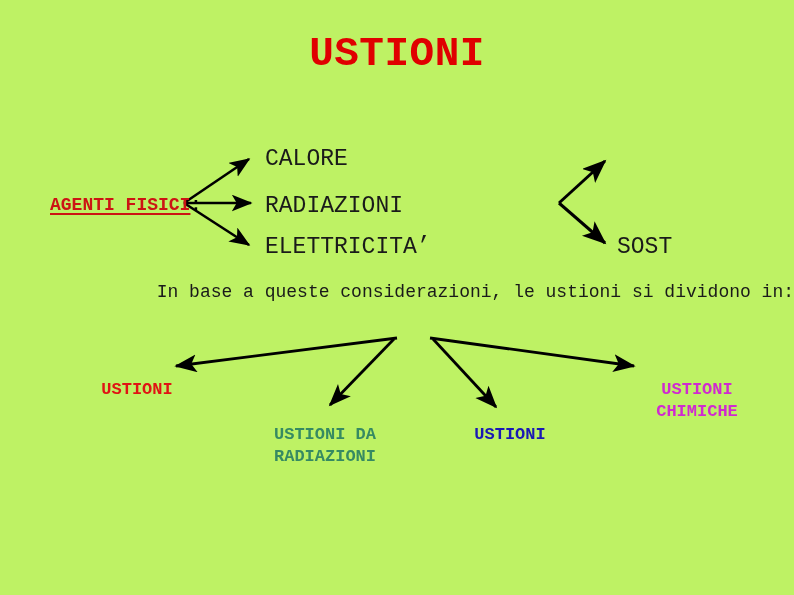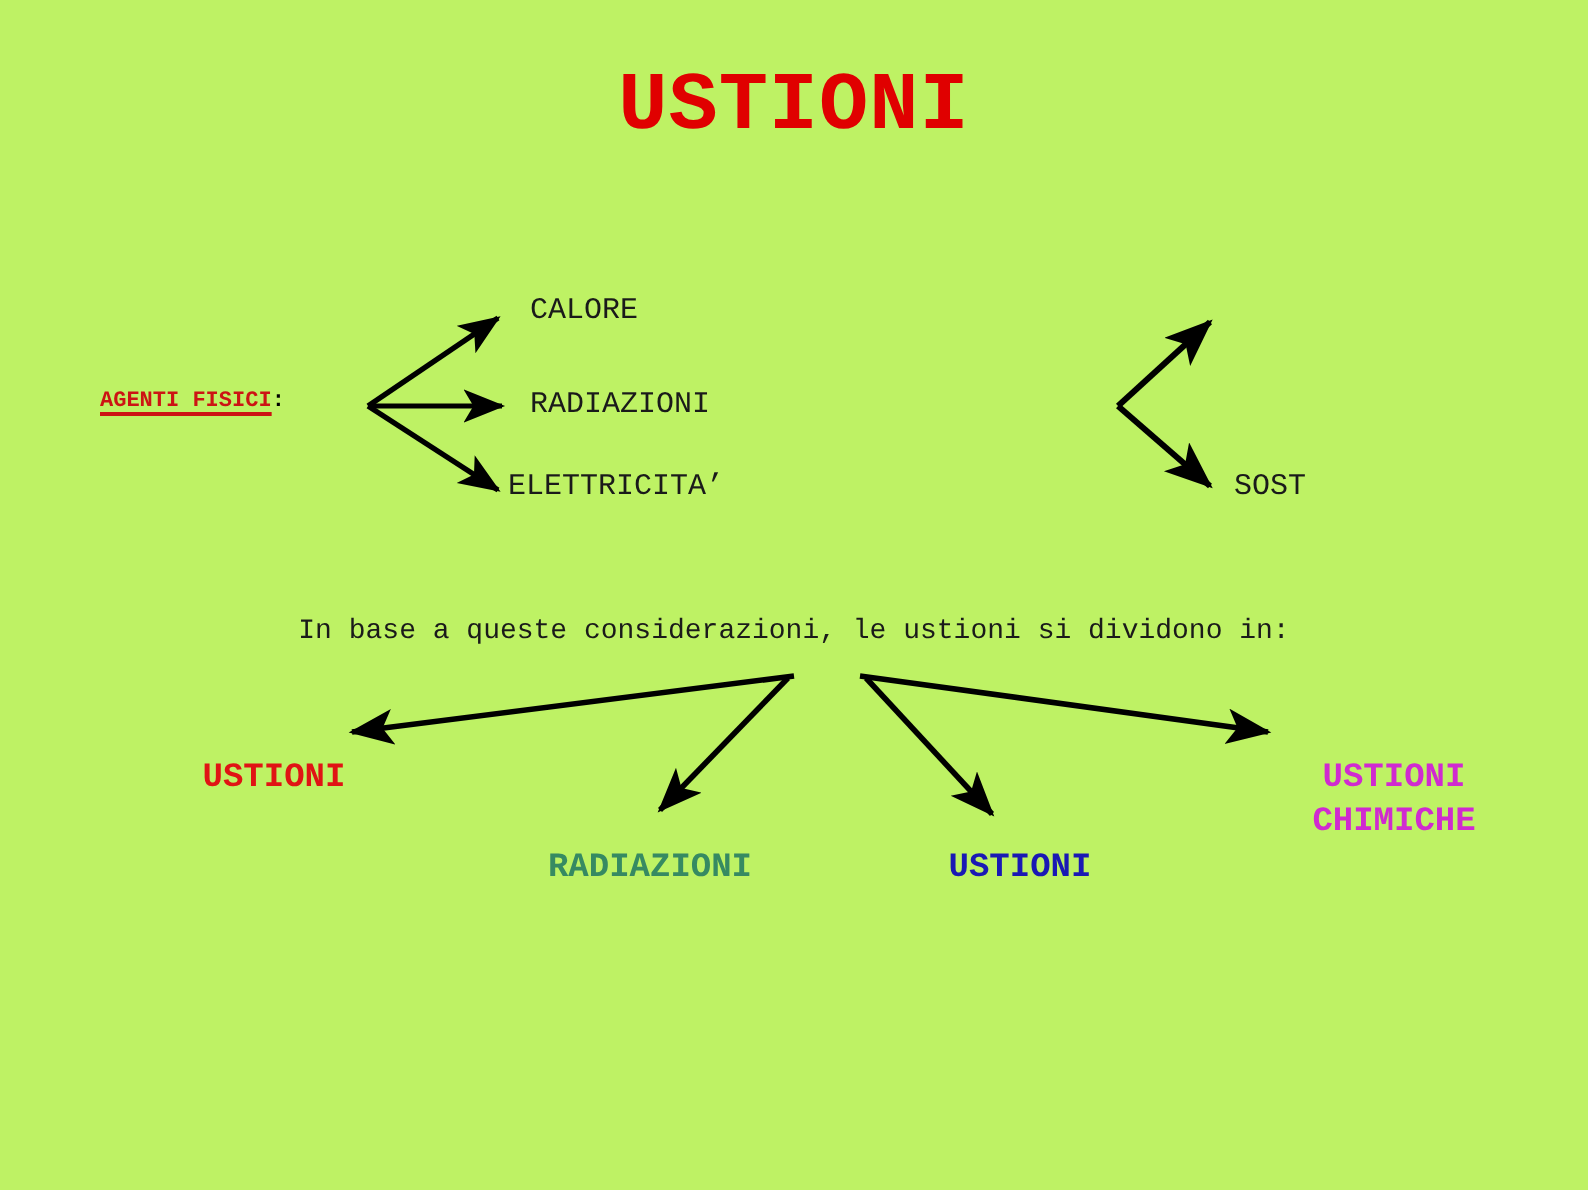--- a/index.html
+++ b/index.html
@@ -25,49 +25,49 @@
     text-align: center;
     font-size: 41px;
     font-weight: bold;
     color: #e00000;
     letter-spacing: 0.5px;
     line-height: 1;
   }
 
   
   .cat-head {
-    font-size: 11px;
+    font-size: 18px;
     font-weight: bold;
     color: #cc1414;
     white-space: nowrap;
     line-height: 1;
   }
   .cat-head .underlined {
     text-decoration: underline;
     text-decoration-thickness: 2px;
     text-underline-offset: 3px;
   }
   .cat-head .colon { color: #000000; text-decoration: none; }
 
   
   .branch {
-    font-size: 15px;
+    font-size: 23px;
     font-weight: normal;
     color: #1a1a1a;
     white-space: nowrap;
     line-height: 1;
   }
 
   
   #middle-sentence {
     left: 0;
-    top: 309px;
+    top: 283px;
     width: 794px;
-    text-align: center;
-    font-size: 14px;
+    text-align: right;
+    font-size: 18px;
     color: #1a1a1a;
     line-height: 1;
   }
 
   
   .outcome {
     font-size: 17px;
     font-weight: bold;
     text-align: center;
     line-height: 1.32;
@@ -113,33 +113,34 @@
   </svg>
 
   <div class="abs cat-head" style="left:50px; top:196px;">
     <span class="underlined">AGENTI FISICI</span><span class="colon">:</span>
   </div>
 
   <div class="abs branch" style="left:265px; top:148px;">CALORE</div>
 
   <div class="abs branch" style="left:265px; top:195px;">RADIAZIONI</div>
 
-  <div class="abs branch" style="left:254px; top:236px;">ELETTRICITA’</div>
+  <div class="abs branch" style="left:265px; top:236px;">ELETTRICITA’</div>
 
 
 
   <div class="abs branch" style="left:617px; top:236px;">SOST</div>
 
   <div class="abs" id="middle-sentence">In base a queste considerazioni, le ustioni si dividono in:</div>
 
   <div class="abs outcome outcome-termiche" style="left:57px; top:379px; width:160px;">
     <div>USTIONI</div>
   </div>
 
   <div class="abs outcome outcome-radiazioni" style="left:245px; top:424px; width:160px;">
+    <div>USTIONI DA</div>
     <div>RADIAZIONI</div>
   </div>
 
   <div class="abs outcome outcome-elettriche" style="left:430px; top:424px; width:160px;">
     <div>USTIONI</div>
   </div>
 
   <div class="abs outcome outcome-chimiche" style="left:617px; top:379px; width:160px;">
     <div>USTIONI</div>
     <div>CHIMICHE</div>

